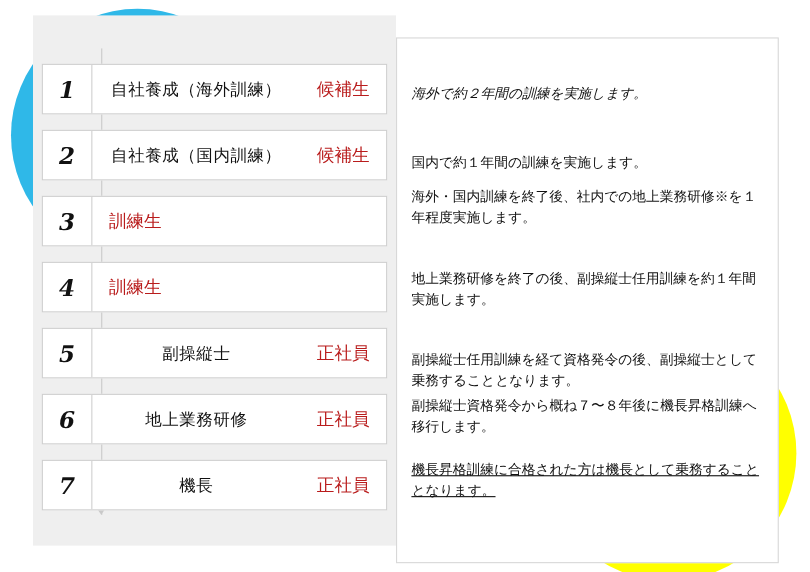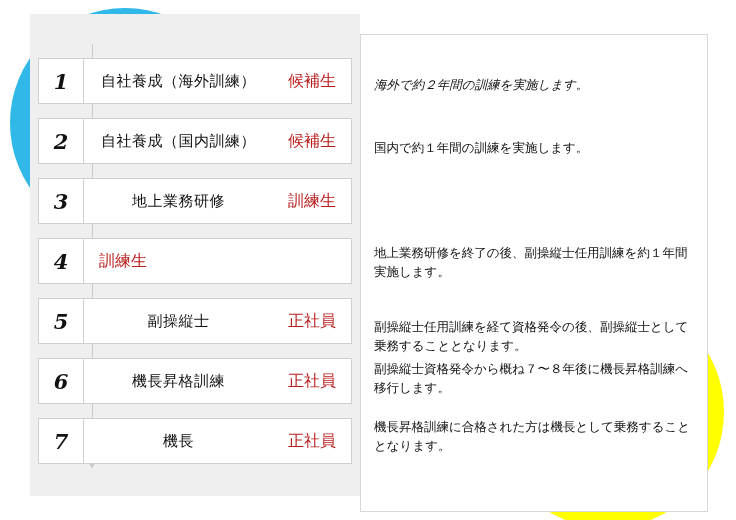--- a/index.html
+++ b/index.html
@@ -170,50 +170,50 @@
   </div>
   <div class="step-row">
     <div class="step-num">2</div>
     <div class="step-divider"></div>
     <div class="step-title">自社養成（国内訓練）</div>
     <div class="step-status">候補生</div>
   </div>
   <div class="step-row">
     <div class="step-num">3</div>
     <div class="step-divider"></div>
-    <div class="step-title">地上業務研修</div>
     <div class="step-status">訓練生</div>
   </div>
   <div class="step-row">
     <div class="step-num">4</div>
     <div class="step-divider"></div>
     <div class="step-status">訓練生</div>
   </div>
   <div class="step-row">
     <div class="step-num">5</div>
     <div class="step-divider"></div>
     <div class="step-title">副操縦士</div>
     <div class="step-status">正社員</div>
   </div>
   <div class="step-row">
     <div class="step-num">6</div>
     <div class="step-divider"></div>
-    <div class="step-title">機長昇格訓練</div>
+    <div class="step-title">地上業務研修</div>
     <div class="step-status">正社員</div>
   </div>
   <div class="step-row">
     <div class="step-num">7</div>
     <div class="step-divider"></div>
     <div class="step-title">機長</div>
     <div class="step-status">正社員</div>
   </div>
 </div>
 
 <div id="notes">
   <div class="note" style="top:18px;font-style:italic;">海外で約２年間の訓練を実施します。</div>
   <div class="note" style="top:81px;">国内で約１年間の訓練を実施します。</div>
   <div class="note" style="top:112px;">
+    <span>海外・国内訓練を終了後、社内での地上業務研修※を１年程度実施します。</span>
   </div>
   <div class="note" style="top:186px;">地上業務研修を終了の後、副操縦士任用訓練を約１年間実施します。</div>
   <div class="note" style="top:260px;">副操縦士任用訓練を経て資格発令の後、副操縦士として乗務することとなります。</div>
   <div class="note" style="top:302px;">副操縦士資格発令から概ね７〜８年後に機長昇格訓練へ移行します。</div>
-  <div class="note" style="top:360px;">機長昇格訓練に合格された方は機長として乗務することとなります。</div>
+  <div class="note" style="top:360px;text-decoration:underline;">機長昇格訓練に合格された方は機長として乗務することとなります。</div>
 </div>
 
 </body></html>

